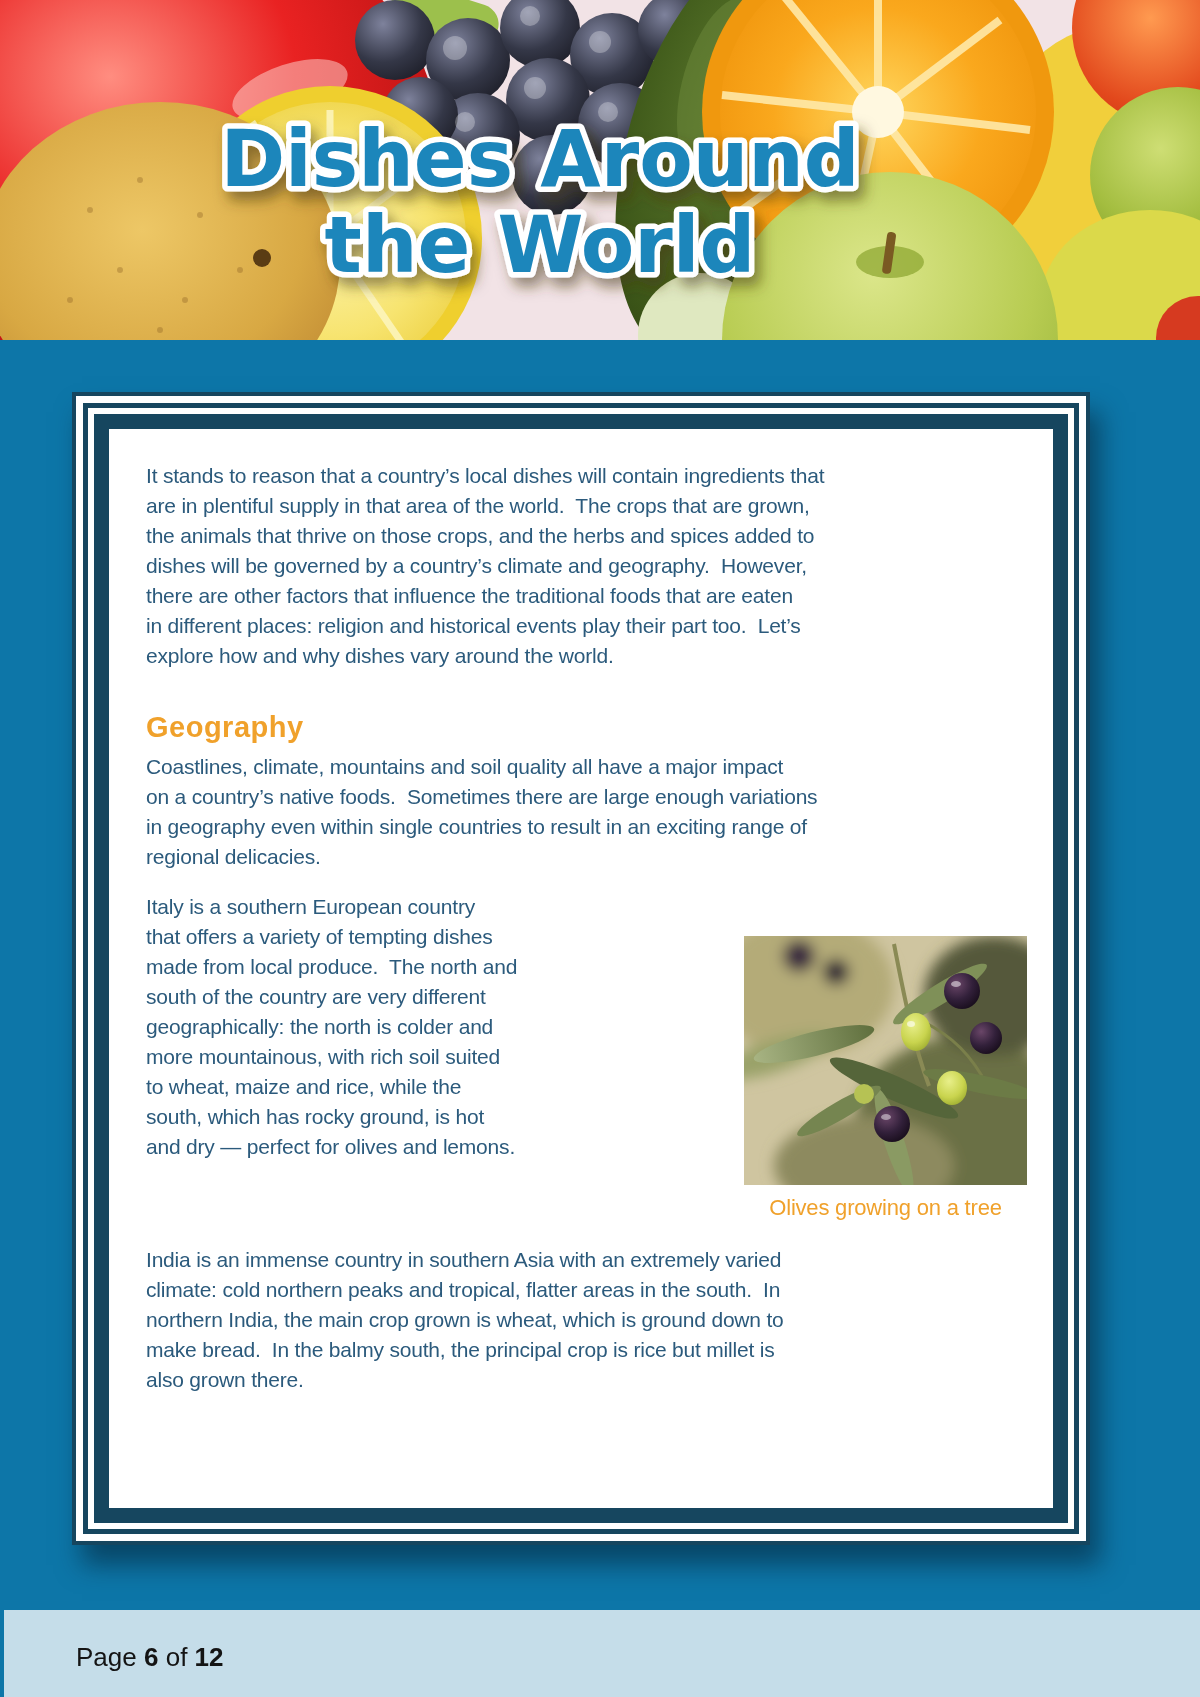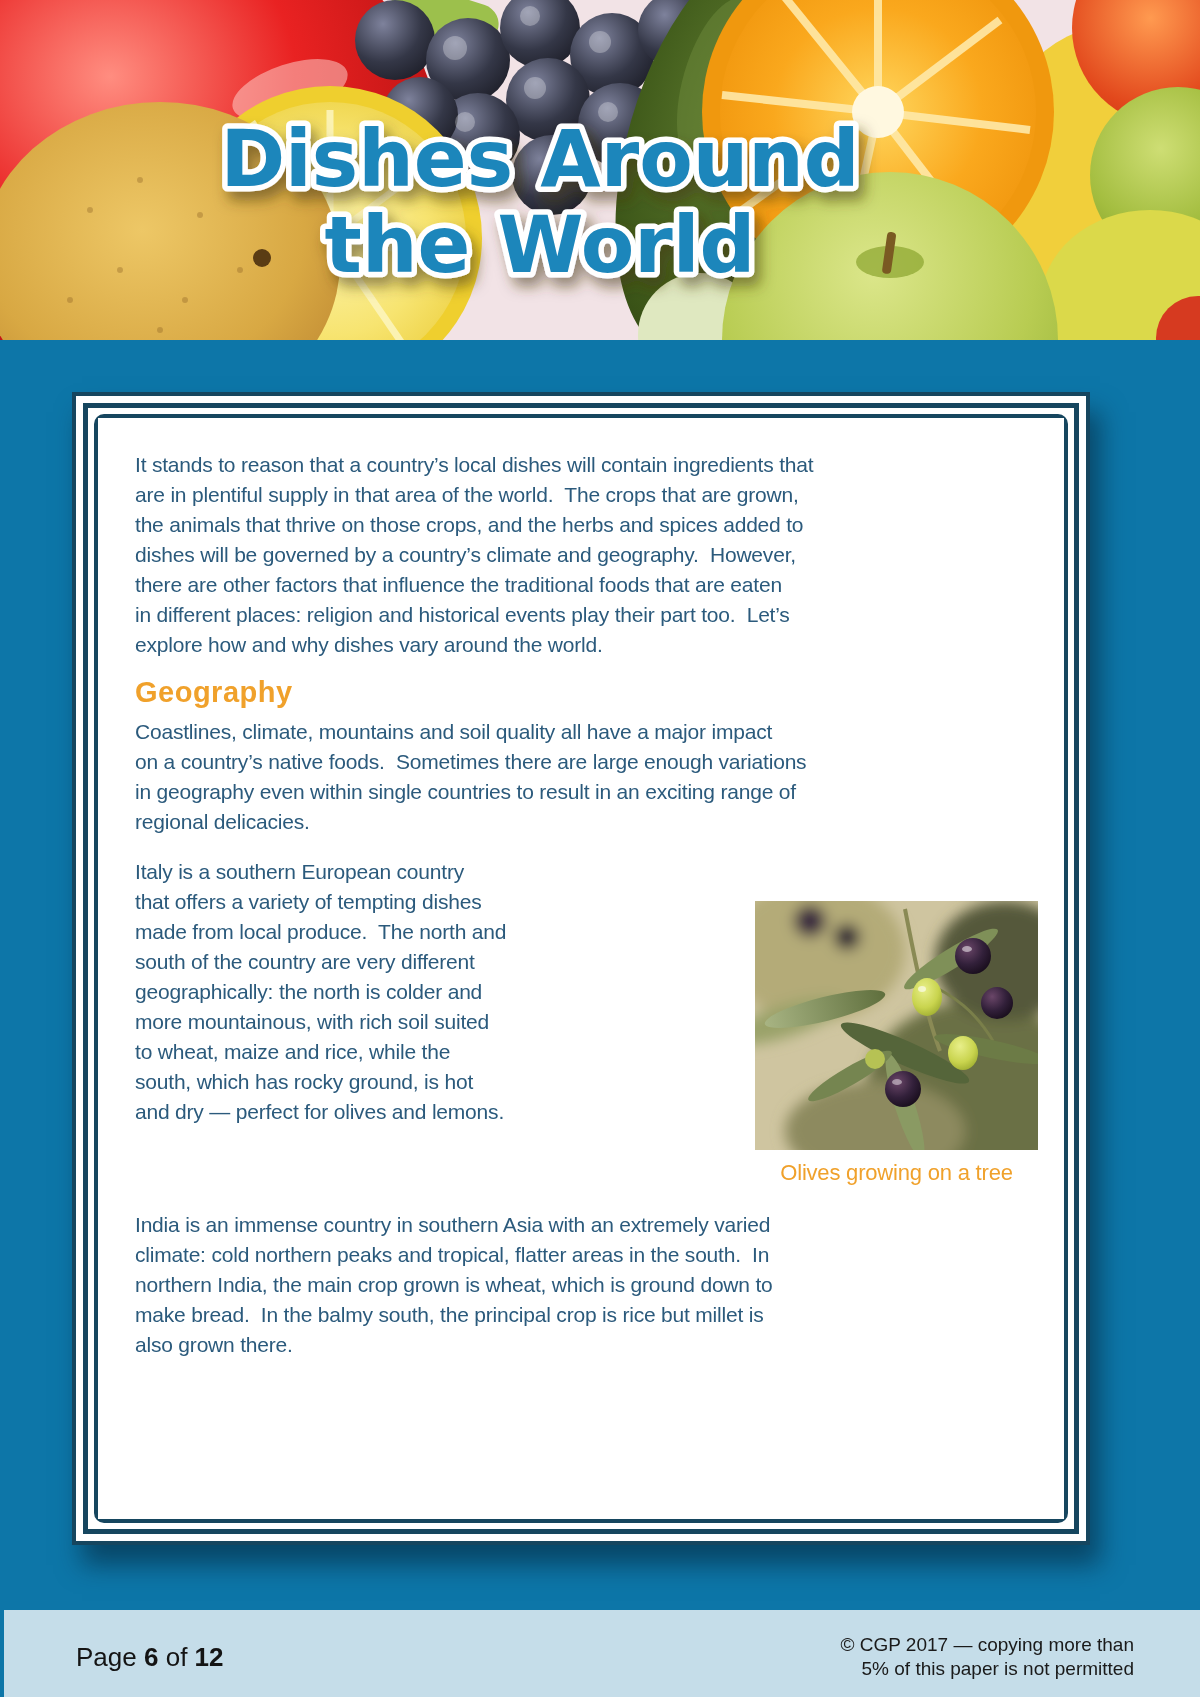--- a/index.html
+++ b/index.html
@@ -21,32 +21,32 @@
   .header svg{display:block;}
 
   .card{
     position:absolute;left:72px;top:392px;width:1018px;height:1153px;
     background:var(--navy);padding:4px;
     box-shadow:10px 20px 24px rgba(5,40,62,.6);
   }
   .b1{background:#fff;padding:7px;width:100%;height:100%;}
   .b2{background:var(--navy);padding:5px;width:100%;height:100%;}
   .b3{background:#fff;padding:6px;width:100%;height:100%;}
-  .b4{background:var(--navy);padding:4px;width:100%;height:100%;border-radius:10px;}
+  .b4{background:var(--navy);padding:15px;width:100%;height:100%;}
   .inner{
     background:#fff;width:100%;height:100%;
     padding:32px 26px 0 37px;
   }
   .bodytext{
     color:var(--body-text);
     font-size:21px;line-height:30px;letter-spacing:-0.2px;
     white-space:pre-wrap;
   }
   .section-heading{
-    margin-top:16px;
+    margin-top:40px;
     color:var(--accent-orange);
     font-size:29px;font-weight:bold;letter-spacing:.5px;
   }
   .geo-overview{margin-top:8px;}
   .italy-row{display:flex;margin-top:20px;}
   .italy-text{flex:1 1 auto;}
   .figure{flex:0 0 283px;margin-left:16px;margin-top:44px;}
   .figure svg{display:block;}
   .figure-caption{
     margin-top:10px;text-align:center;
@@ -332,15 +332,13 @@
  </div>
 </div>
 
 <div class="footer">
   <div class="page-count">
     <span>Page</span>
     <b>6</b>
     <span>of</span>
     <b>12</b>
   </div>
-  <div class="copyright">© CGP 2017 — copying more than
-5% of this paper is not permitted</div>
 </div>
 
 </body></html>

